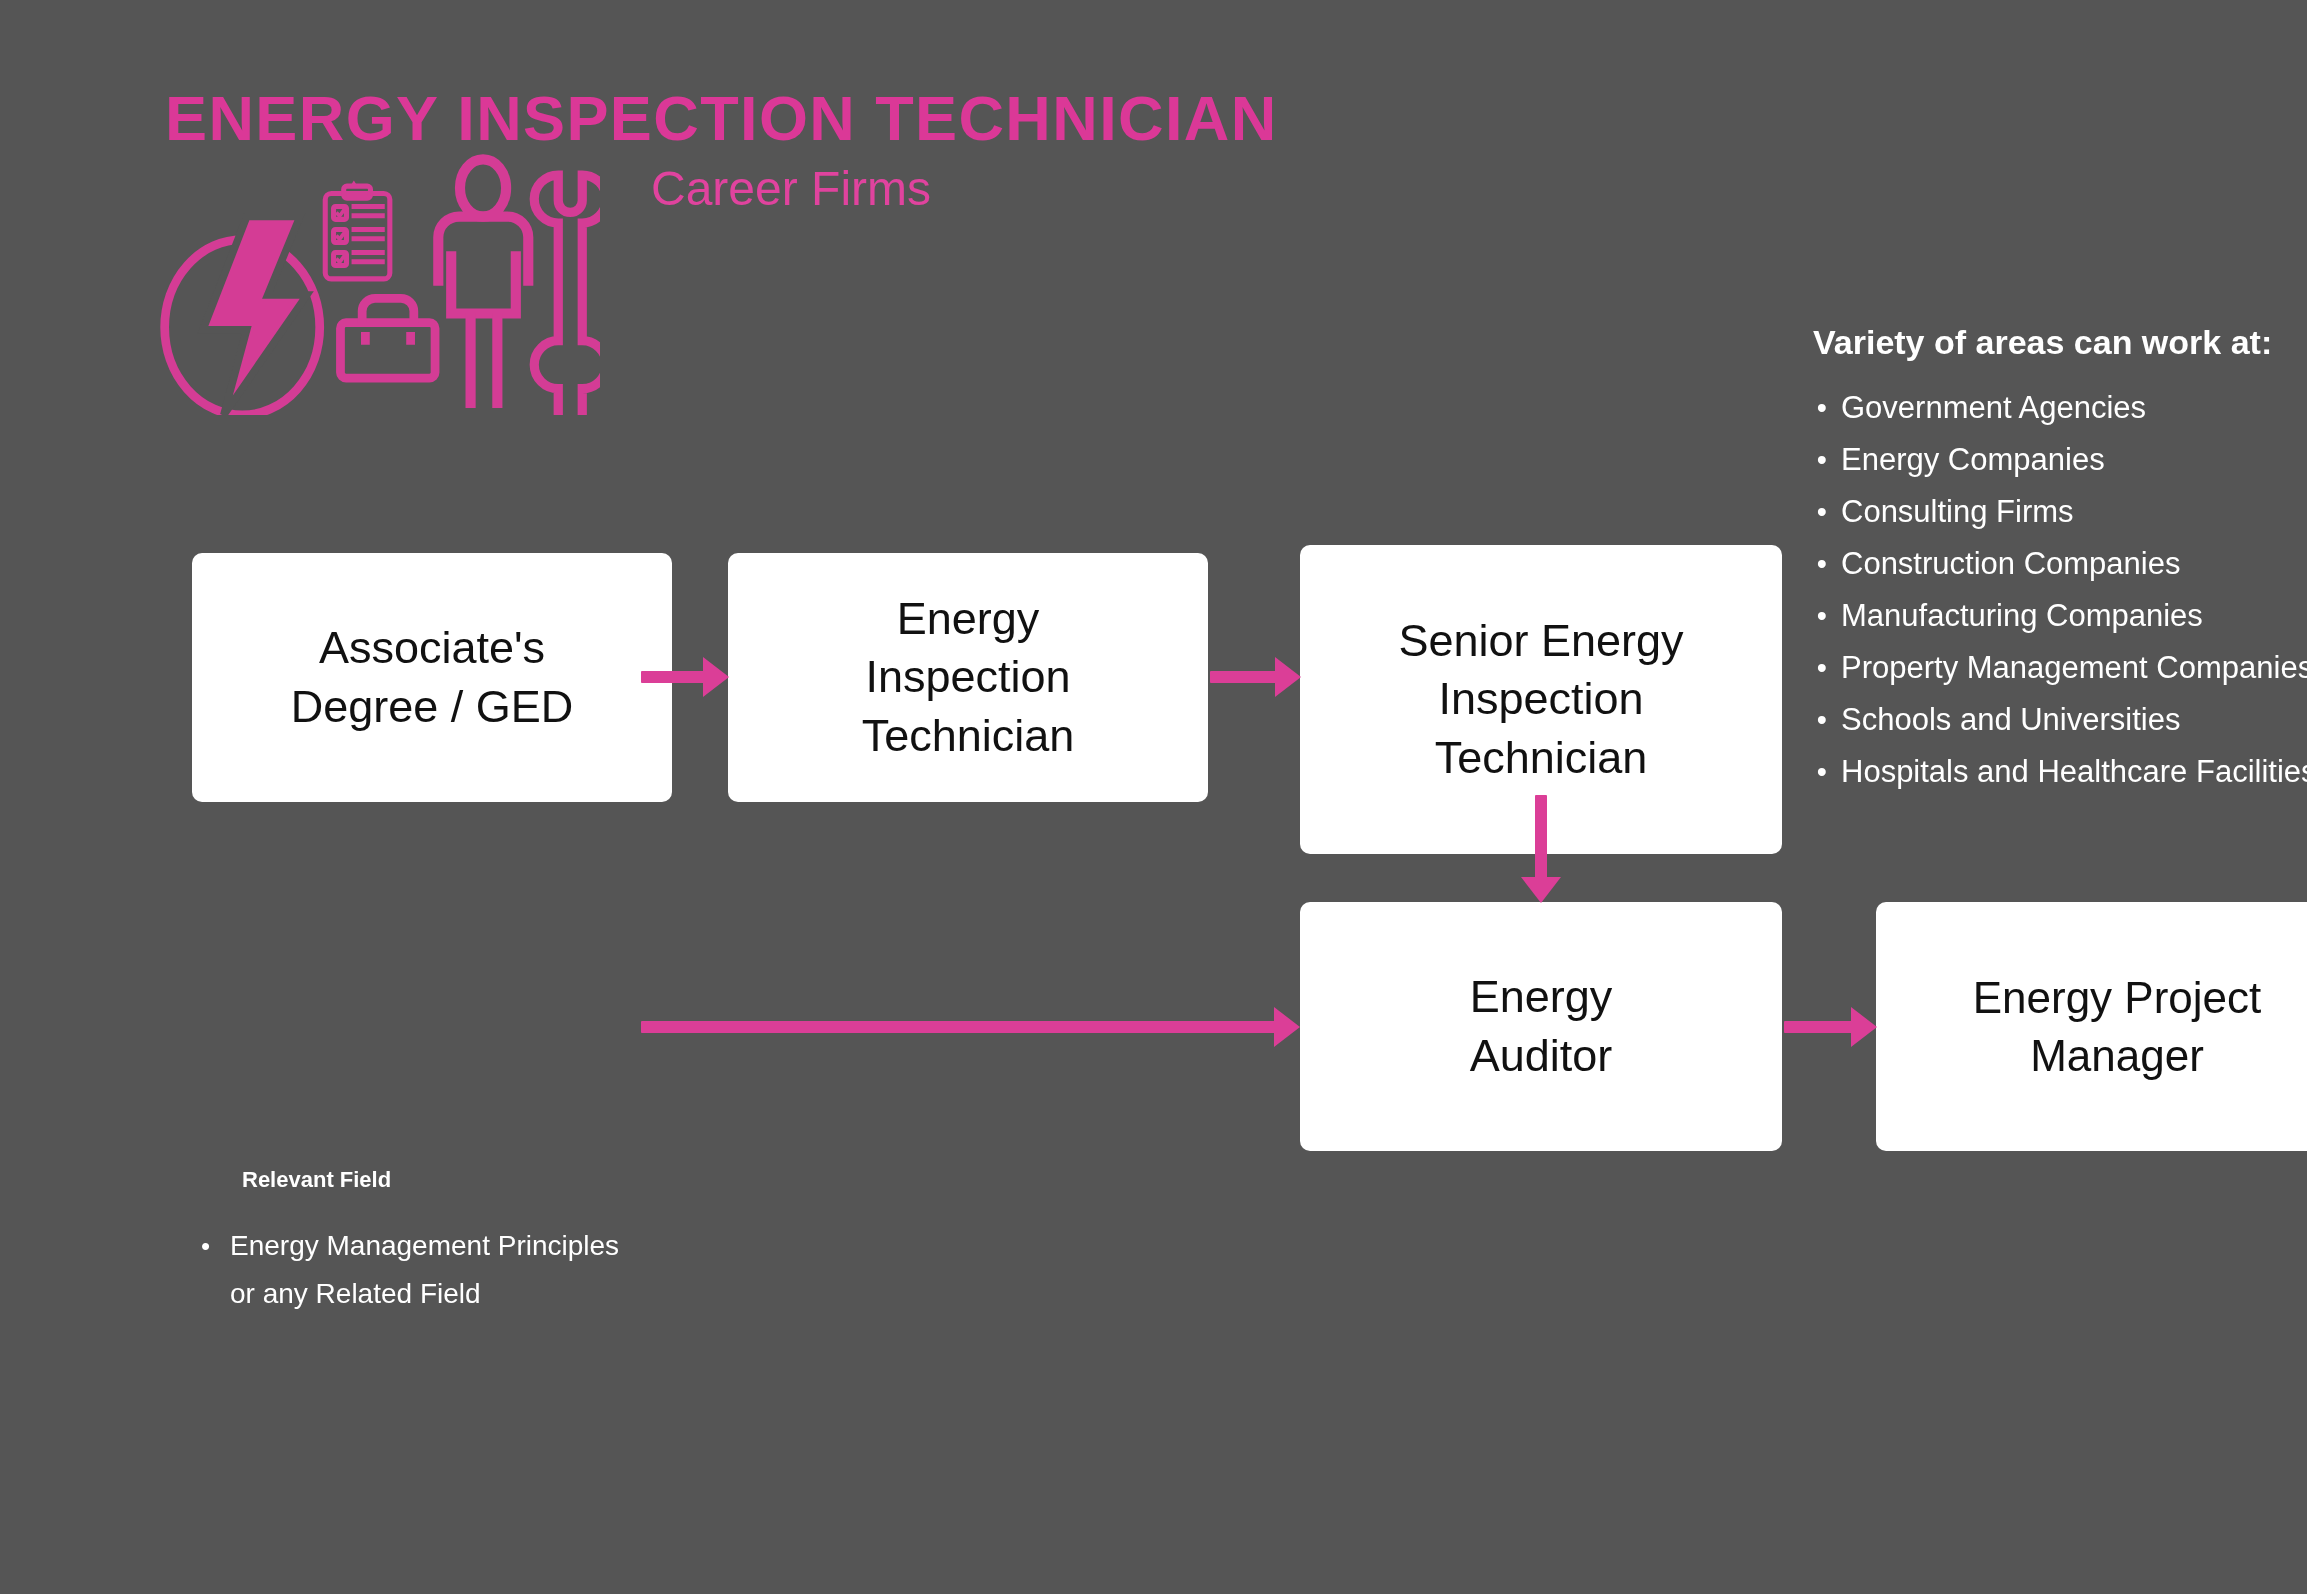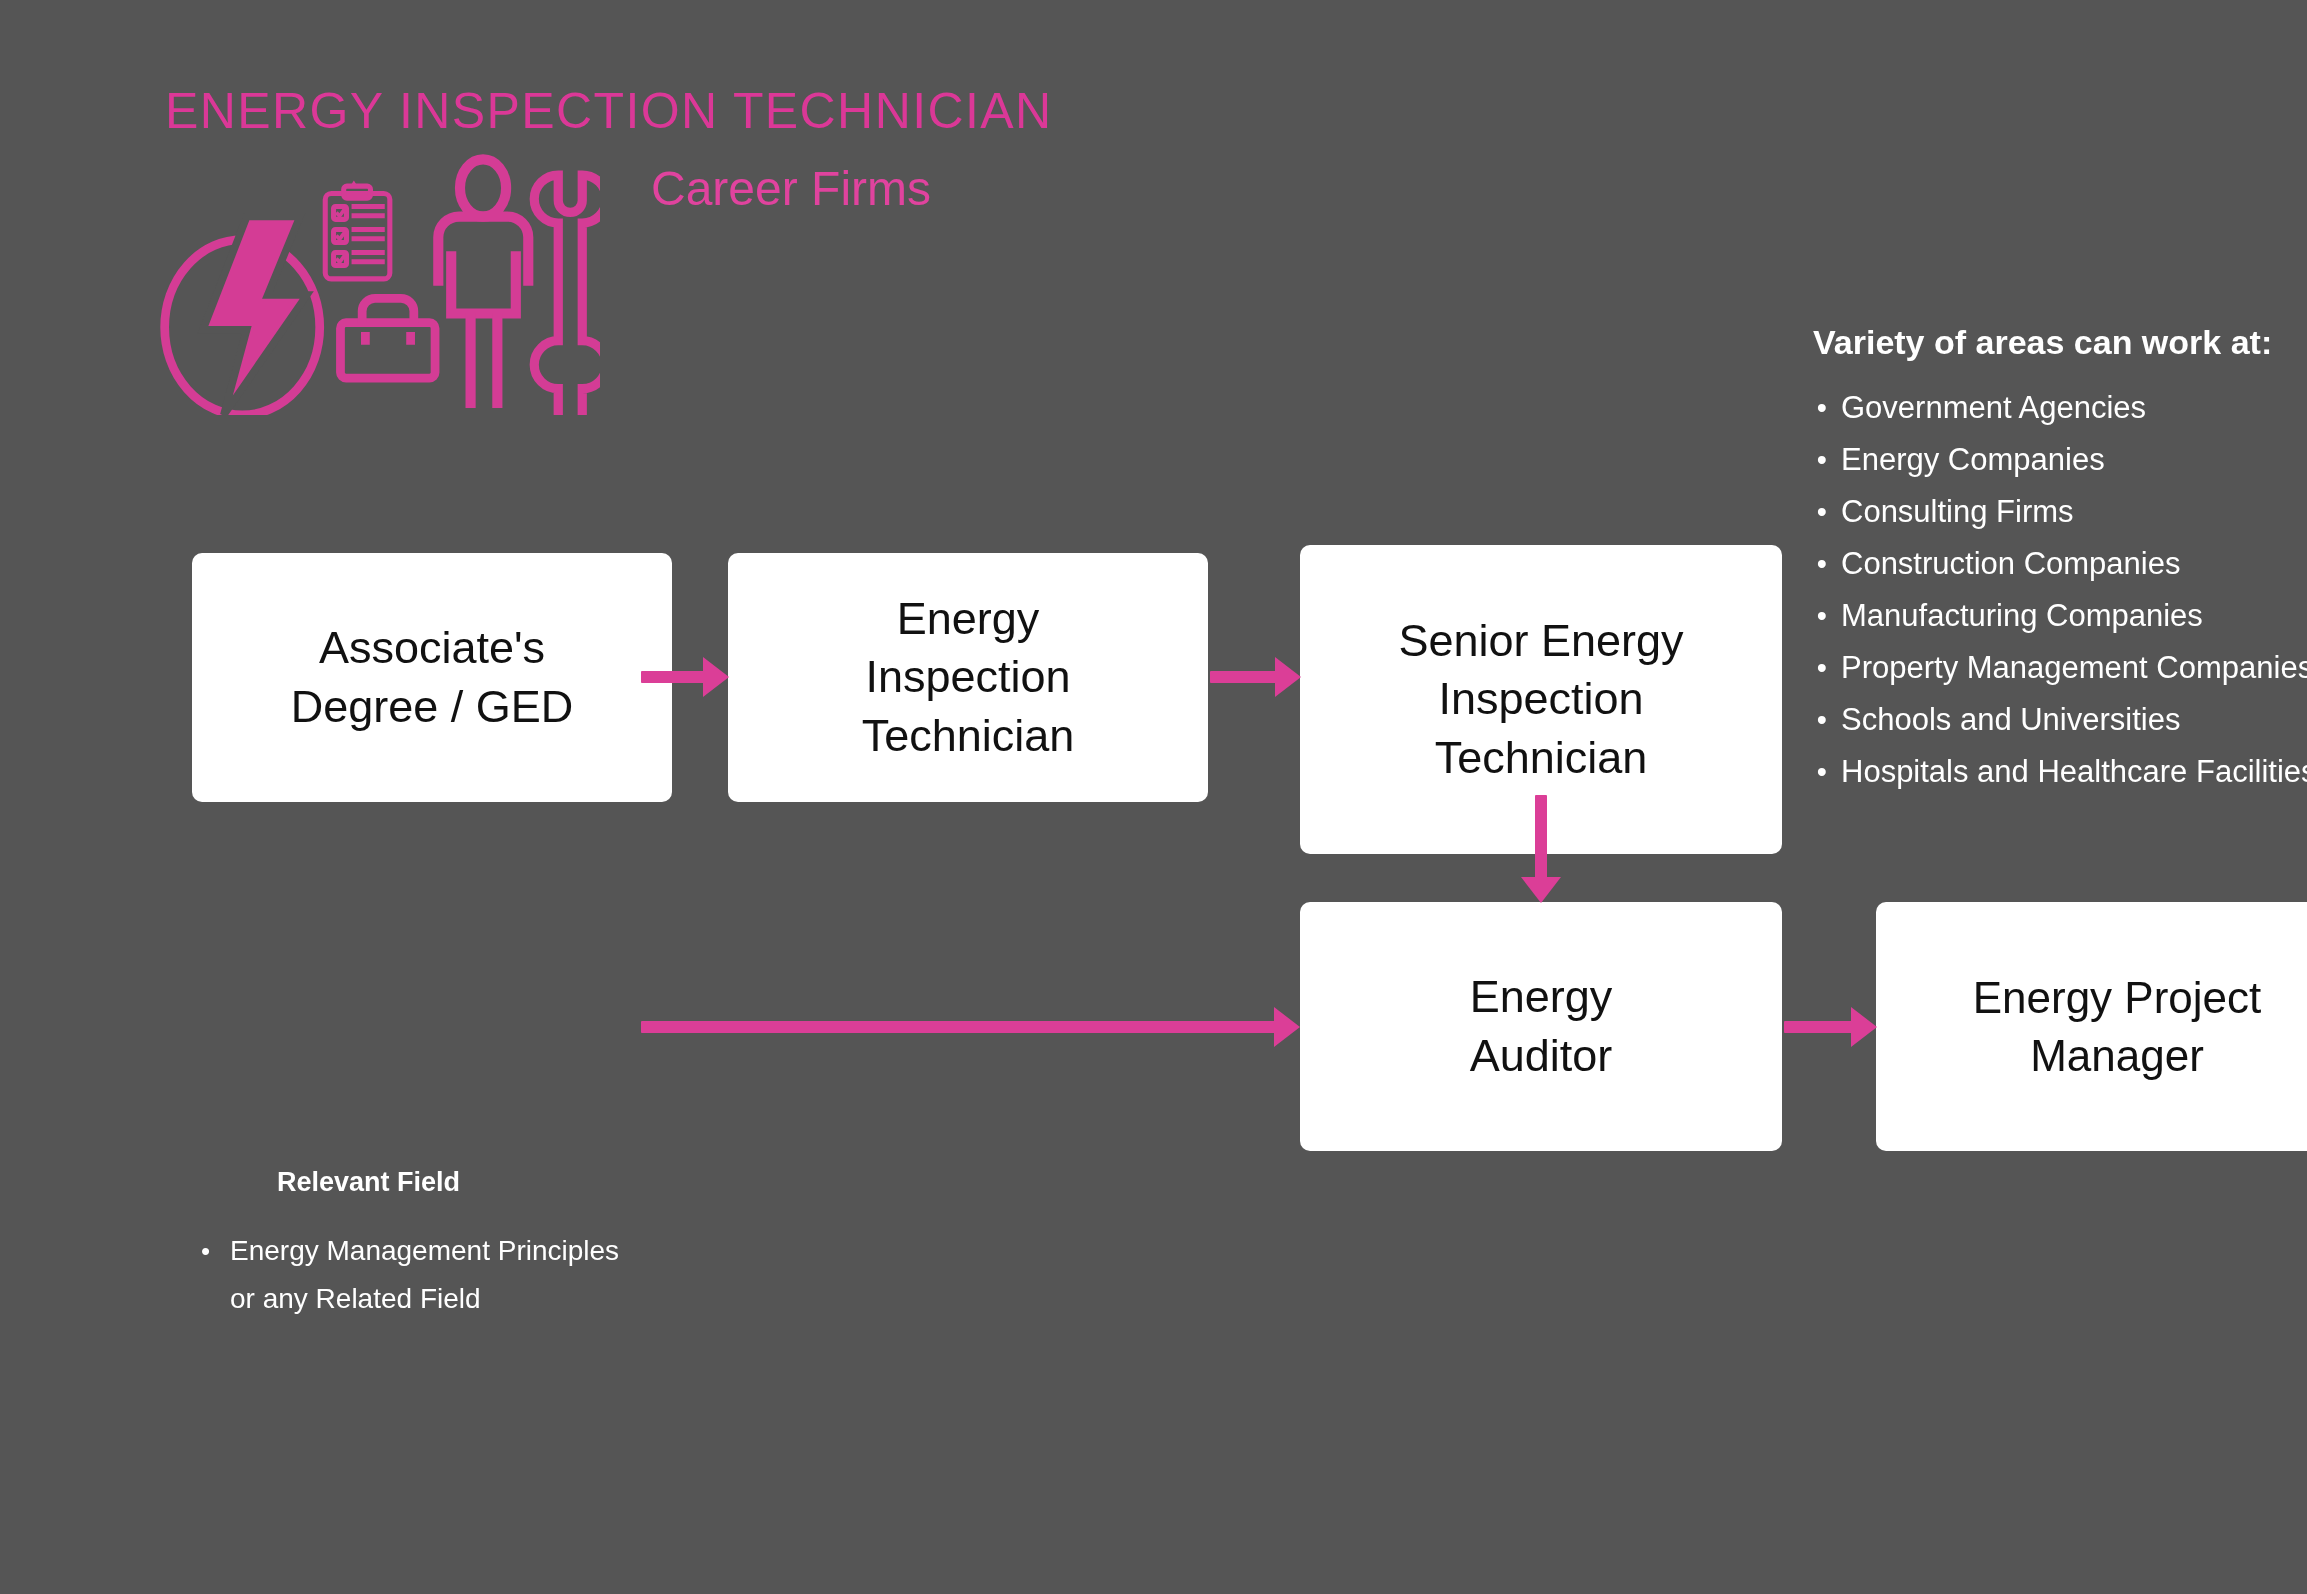--- a/index.html
+++ b/index.html
@@ -7,21 +7,21 @@
     width: 3189px; height: 1595px;
     background: #555555;
     font-family: "Liberation Sans", sans-serif;
     overflow: hidden;
   }
   #stage { position: relative; width: 3189px; height: 1595px; background: #555555; }
 
   
   #title {
     position: absolute; left: 165px; top: 82px;
-    font-size: 50px; font-weight: normal; letter-spacing: 1.4px;
+    font-size: 63px; font-weight: bold; letter-spacing: 1.4px;
     color: #DB3897; white-space: nowrap;
     font-family: "Liberation Sans", sans-serif;
   }
   #subtitle {
     position: absolute; left: 651px; top: 161px;
     font-size: 48px; color: #E0439E; white-space: nowrap;
   }
 
   
   #hero-icon { position: absolute; left: 152px; top: 152px; width: 448px; height: 263px; }
@@ -63,21 +63,21 @@
     top: 0; width: 12px; background: #DB3E97; border-radius: 0.9px;
   }
   .arrow-v .head-down {
     position: absolute; left: 50%; transform: translateX(-50%); bottom: 0;
     width: 0; height: 0; border-left: 20px solid transparent;
     border-right: 20px solid transparent; border-top: 26px solid #DB3E97;
   }
 
   
   #note { position: absolute; left: 161px; top: 1167px; width: 692px; }
-  #note-title { font-size: 27px; font-weight: bold; color: #FFFFFF; margin-left: 116px; white-space: nowrap; }
+  #note-title { font-size: 22px; font-weight: bold; color: #FFFFFF; margin-left: 81px; white-space: nowrap; }
   #note ul { list-style: none; margin-top: 29px; }
   #note li {
     font-size: 28px; color: #FFFFFF; line-height: 48px;
     position: relative; padding-left: 43px; margin-left: 26px;
   }
   #note li::before { content: "\2022"; position: absolute; left: 14px; top: 0; font-size: 26px; }
 </style>
 </head>
 <body>
 

